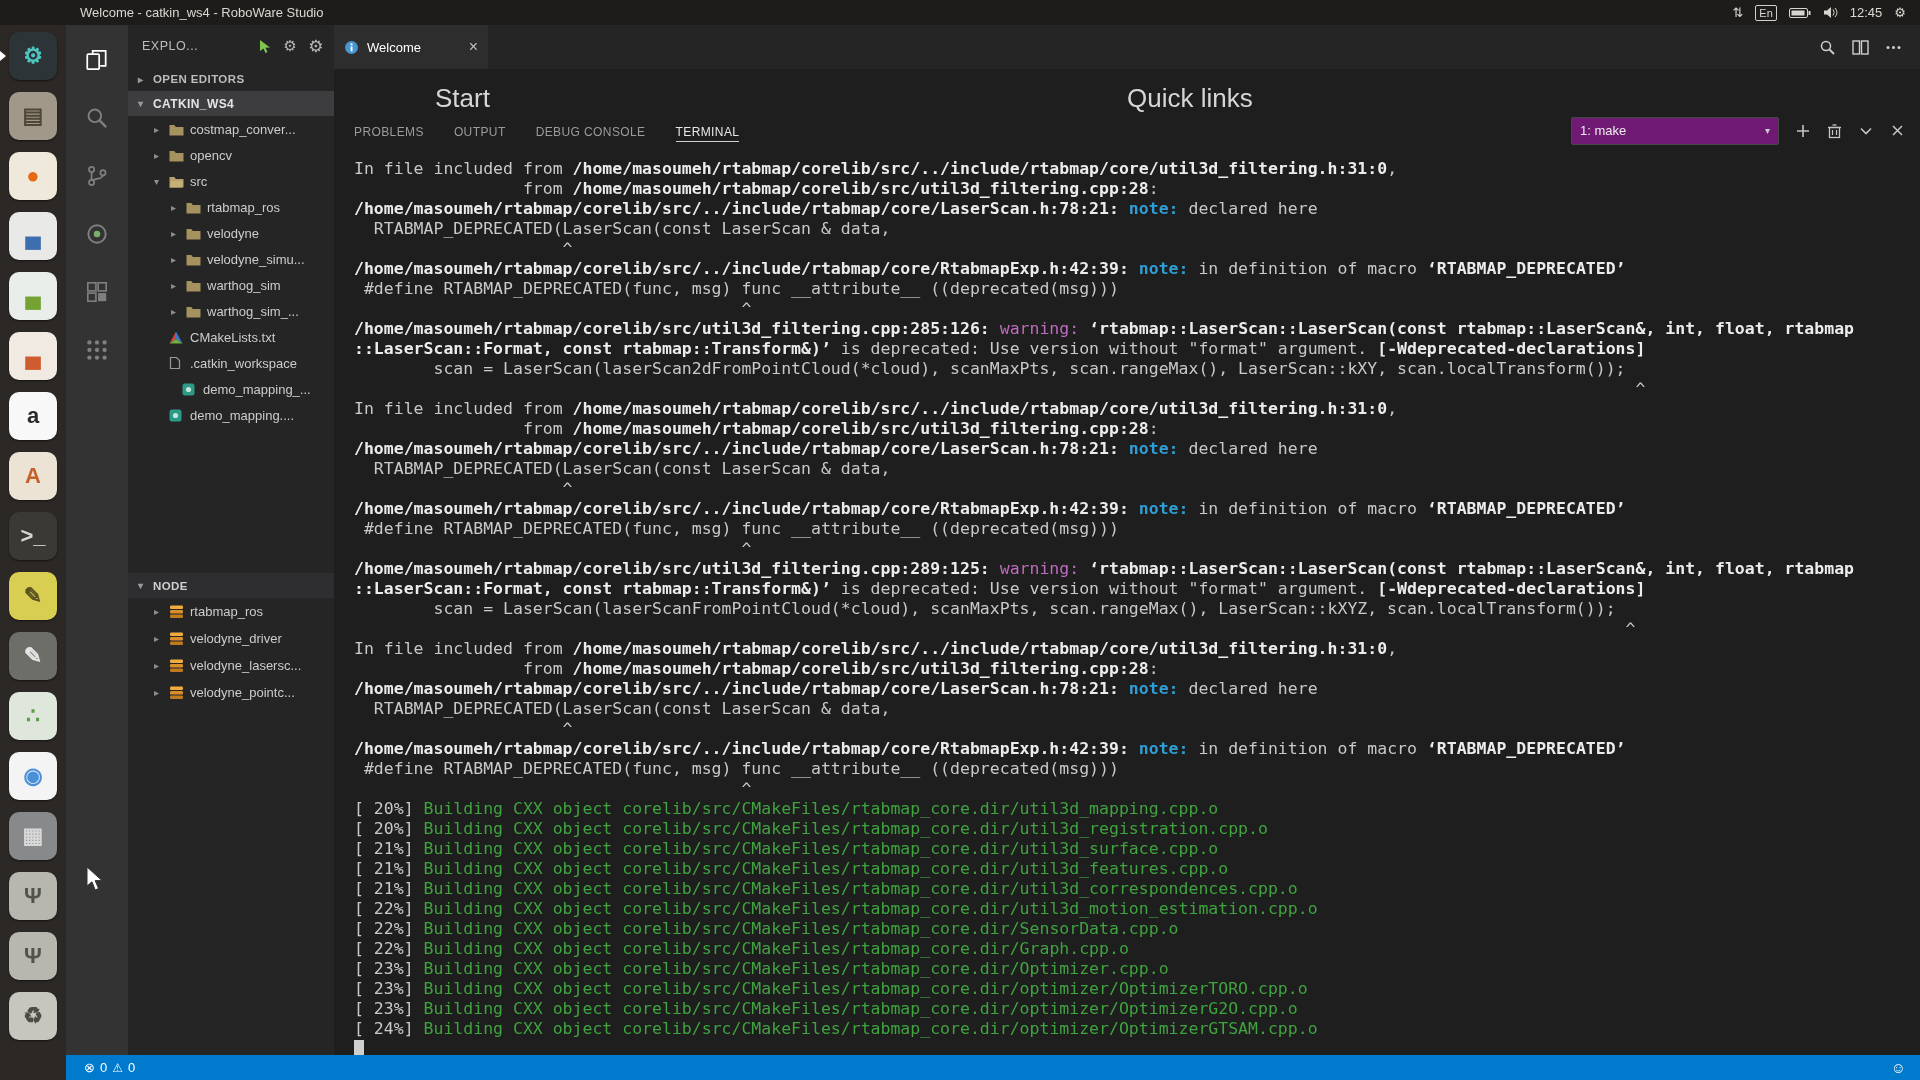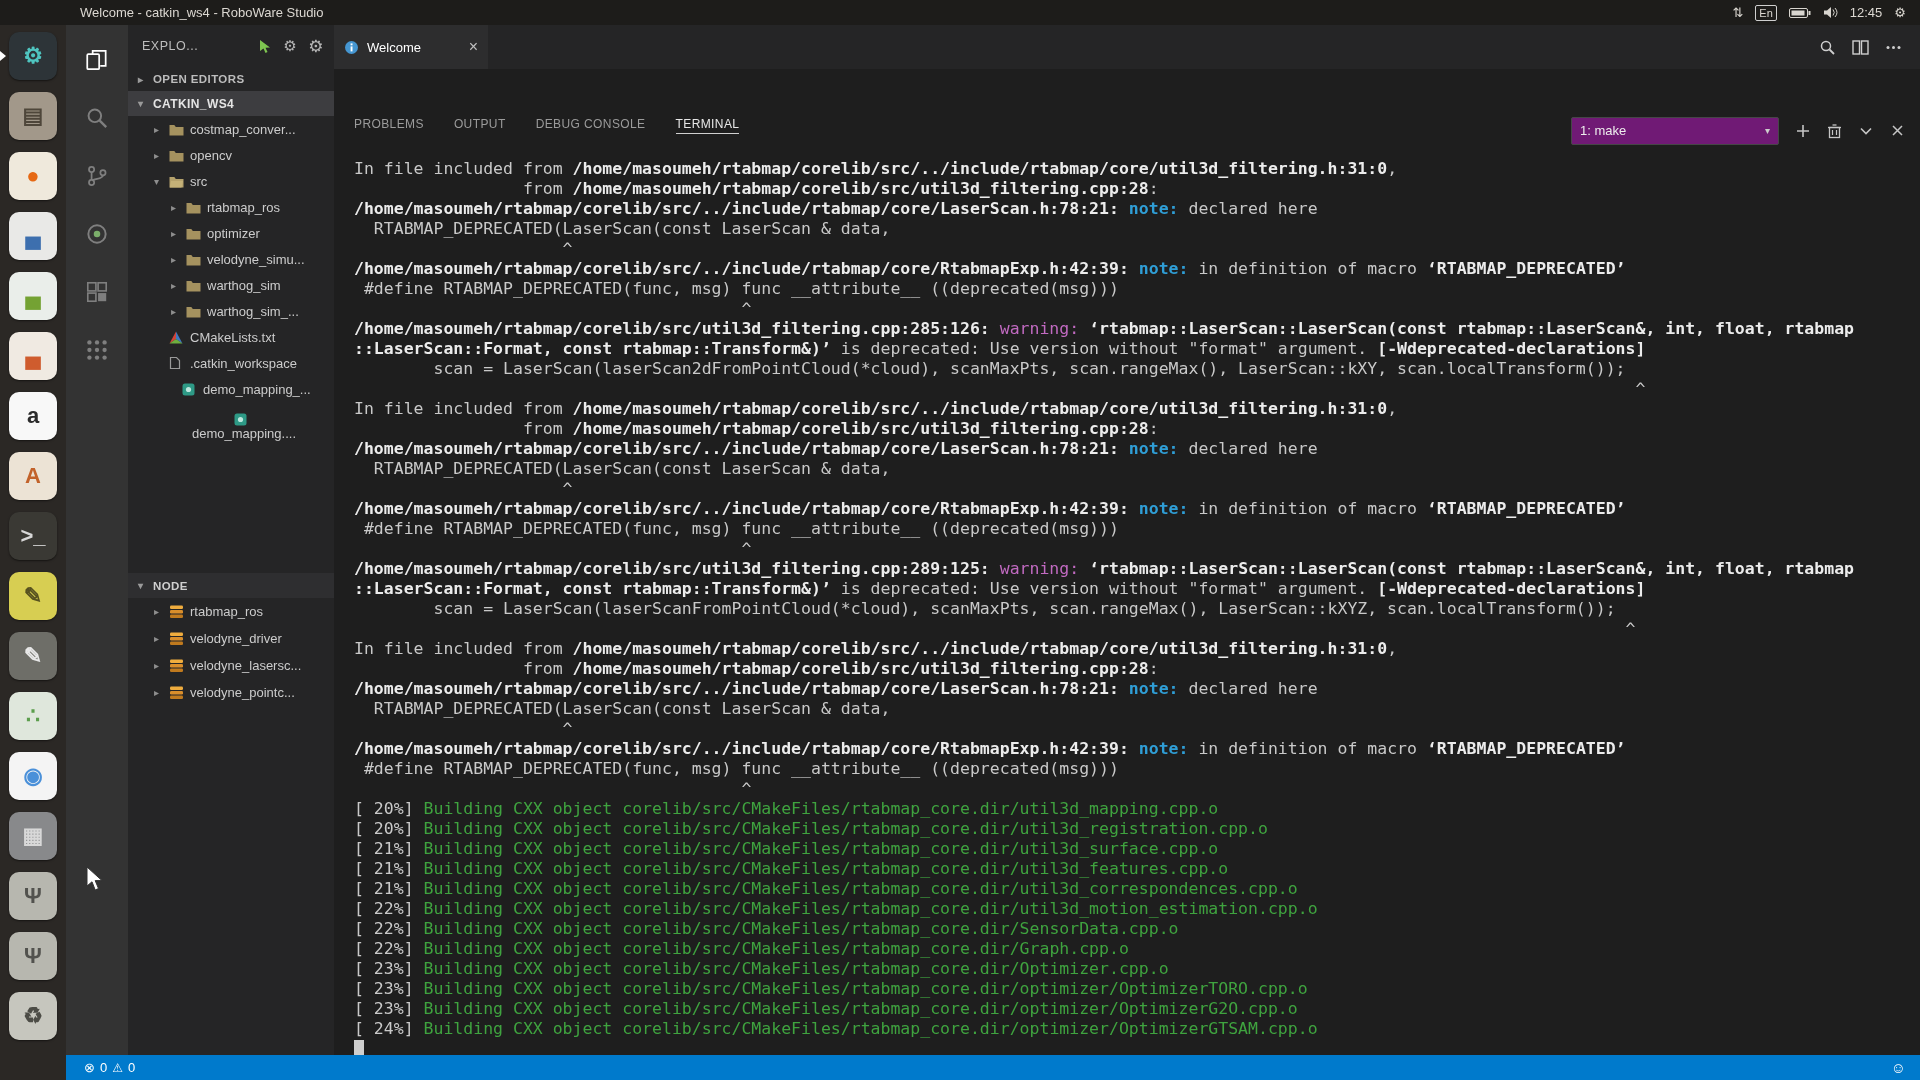--- a/index.html
+++ b/index.html
@@ -48,21 +48,21 @@
   .tab{width:134px;background:#2d2d2e;color:#ffffff;display:flex;align-items:center;gap:8px;
     padding:0 10px;font-size:13px;}
   .tab .closex{margin-left:auto;color:#c0c0c0;font-size:16px;}
   .tab-actions{margin-left:auto;display:flex;align-items:center;gap:16px;padding-right:18px;color:#cfcfcf;}
   .editor-strip{position:absolute;left:0;right:0;top:44px;height:45px;overflow:hidden;}
   .wh{position:absolute;top:14px;font-size:26px;color:#d6d6d6;font-weight:normal;margin:0;}
   .wh.start{left:101px;}
   .wh.quick{left:793px;}
   
   .panel{position:absolute;left:0;right:0;top:89px;bottom:0;background:#1e1e1e;}
-  .panel-tabs{height:33px;display:flex;padding-left:20px;}
+  .panel-tabs{height:33px;display:flex;align-items:center;padding-left:20px;}
   .panel-tab{font-size:12px;color:#9b9b9b;margin-right:30px;letter-spacing:.4px;padding-bottom:2px;}
   .panel-tab.active{color:#e7e7e7;border-bottom:1px solid #d0d0d0;}
   .panel-controls{margin-left:auto;display:flex;align-items:center;gap:16px;padding-right:15px;color:#c5c5c5;}
   .term-picker{width:190px;height:26px;background:#701a75;border:1px solid #464647;border-radius:2px;
     color:#eeeeee;font-size:13px;display:flex;align-items:center;padding:0 8px;}
   .picker-caret{margin-left:auto;font-size:10px;color:#cccccc;}
   .terminal{position:absolute;left:0;right:0;top:33px;bottom:0;padding:12px 0 6px 20px;
     font-family:"DejaVu Sans Mono",monospace;font-size:16.5px;line-height:20px;white-space:pre;overflow:hidden;}
   .t-line{height:20px;}
   .seg-p{color:var(--terminal-plain);}
@@ -283,21 +283,21 @@
         </span>
         <span class="tlabel">rtabmap_ros</span>
       </div>
       <div class="tree-row" style="padding-left: 43px;">
         <span class="arrow">▸</span>
         <span class="ticon">
           <svg width="15" height="13" viewBox="0 0 15 13">
             <path d="M0.5 2 h4.8 l1.5 2 H14.5 v8.5 H0.5 z" fill="#a5925f"></path>
           </svg>
         </span>
-        <span class="tlabel">optimizer</span>
+        <span class="tlabel">velodyne</span>
       </div>
       <div class="tree-row" style="padding-left: 43px;">
         <span class="arrow">▸</span>
         <span class="ticon">
           <svg width="15" height="13" viewBox="0 0 15 13">
             <path d="M0.5 2 h4.8 l1.5 2 H14.5 v8.5 H0.5 z" fill="#a5925f"></path>
           </svg>
         </span>
         <span class="tlabel">velodyne_simu...</span>
       </div>
@@ -342,21 +342,21 @@
       <div class="tree-row" style="padding-left: 39px;">
         <span class="arrow none">▸</span>
         <span class="ticon">
           <svg width="13" height="13" viewBox="0 0 13 13">
             <rect x="0.5" y="0.5" width="12" height="12" rx="2.5" fill="#2e9a86"></rect>
             <circle cx="6.5" cy="6.5" r="2.6" fill="#bfe8df"></circle>
           </svg>
         </span>
         <span class="tlabel">demo_mapping_...</span>
       </div>
-      <div class="tree-row" style="padding-left: 26px; flex-direction: column;">
+      <div class="tree-row" style="padding-left: 26px;">
         <span class="arrow none">▸</span>
         <span class="ticon">
           <svg width="13" height="13" viewBox="0 0 13 13">
             <rect x="0.5" y="0.5" width="12" height="12" rx="2.5" fill="#2e9a86"></rect>
             <circle cx="6.5" cy="6.5" r="2.6" fill="#bfe8df"></circle>
           </svg>
         </span>
         <span class="tlabel">demo_mapping....</span>
       </div>
     </div>
@@ -441,20 +441,24 @@
       <span>
         <svg width="17" height="17" viewBox="0 0 17 17">
             <circle cx="3" cy="8.5" r="1.5" fill="currentColor"></circle>
             <circle cx="8.5" cy="8.5" r="1.5" fill="currentColor"></circle>
             <circle cx="14" cy="8.5" r="1.5" fill="currentColor"></circle>
           </svg>
       </span>
     </div>
   </div>
 
+  <div class="editor-strip">
+    <h1 class="wh start">Start</h1>
+    <h1 class="wh quick">Quick links</h1>
+  </div>
 
   <div class="panel">
     <div class="panel-tabs">
       <span id="ptabs"><span class="panel-tab">PROBLEMS</span><span class="panel-tab">OUTPUT</span><span class="panel-tab">DEBUG CONSOLE</span><span class="panel-tab active">TERMINAL</span></span>
       <div class="panel-controls">
         <div class="term-picker">
           <span>1: make</span>
           <span class="picker-caret">▾</span>
         </div>
         <span>

